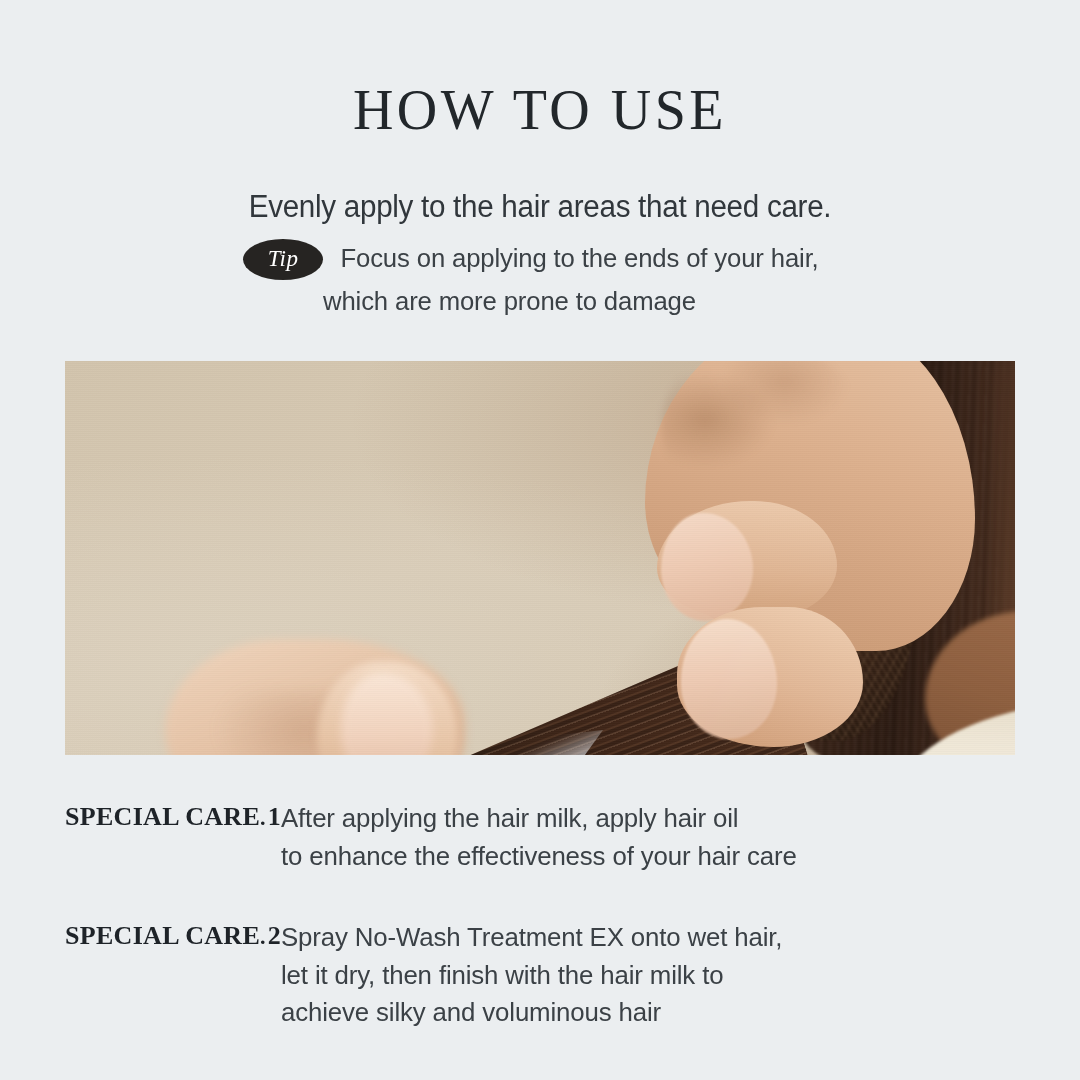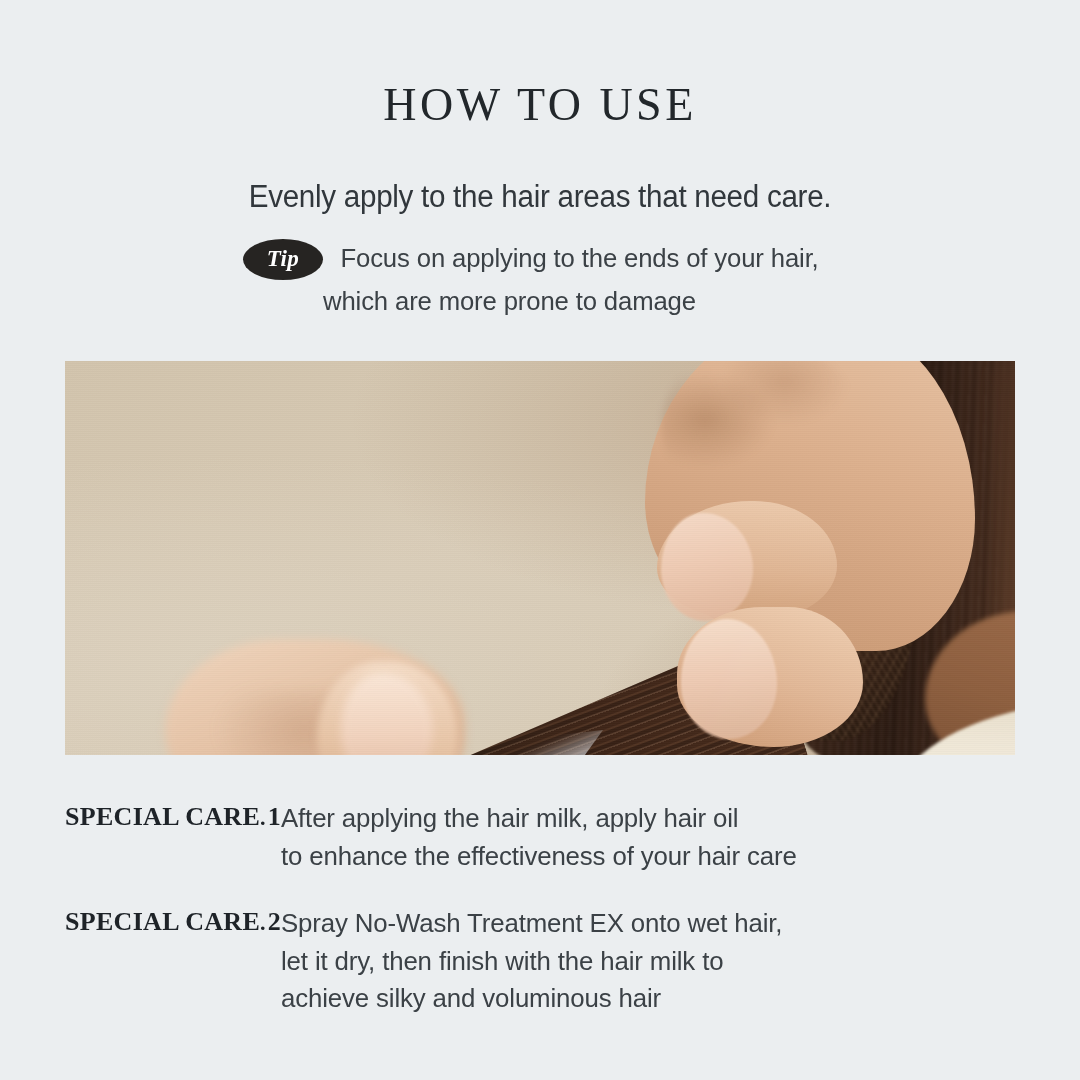--- a/index.html
+++ b/index.html
@@ -27,21 +27,21 @@
   
   .header {
     position: absolute;
     top: 0; left: 0;
     width: 1080px;
     text-align: center;
   }
 
   .page-title {
     font-family: "Liberation Serif", "DejaVu Serif", serif;
-    font-size: 46px;
+    font-size: 56px;
     font-weight: 400;
     letter-spacing: 3.5px;
     color: #22272b;
     line-height: 1;
     padding-top: 82px;
   }
 
   .subtitle {
     font-family: "Liberation Sans", sans-serif;
     font-size: 31px;
@@ -79,21 +79,20 @@
   }
 
   .tip-badge-label {
     font-family: "Liberation Serif", "DejaVu Serif", serif;
     font-style: italic;
     font-size: 23px;
     color: #ffffff;
     letter-spacing: 0.4px;
     line-height: 1;
     padding-bottom: 2px;
-    font-weight: bold;
   }
 
   .tip-text {
     font-size: 26.5px;
     color: #3b4146;
     line-height: 1;
     padding-left: 18px;
     padding-top: 7px;
     letter-spacing: -0.15px;
     transform: scaleX(0.97);
@@ -355,21 +354,21 @@
     left: 0; top: 800px;
     width: 1080px;
   }
 
   .care-row {
     position: relative;
     display: flex;
     align-items: flex-start;
   }
 
-  .care-row + .care-row { margin-top: 30px; }
+  .care-row + .care-row { margin-top: 44px; }
 
   .care-label {
     flex: 0 0 auto;
     width: 281px;
     padding-left: 65px;
     font-family: "Liberation Serif", "DejaVu Serif", serif;
     font-weight: 700;
     font-size: 26px;
     letter-spacing: 0.3px;
     color: #1e2328;

